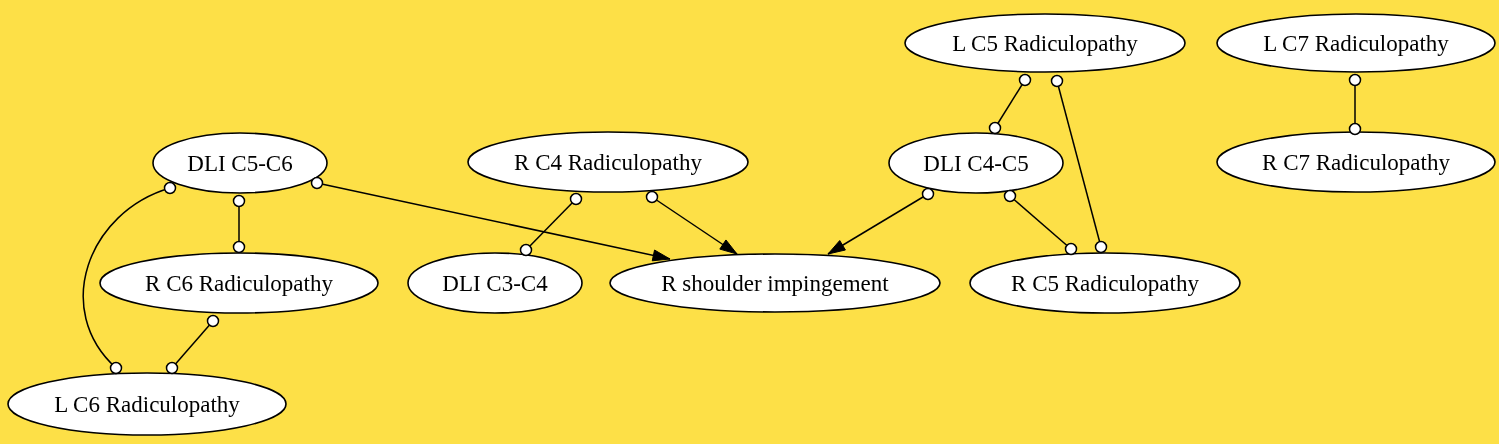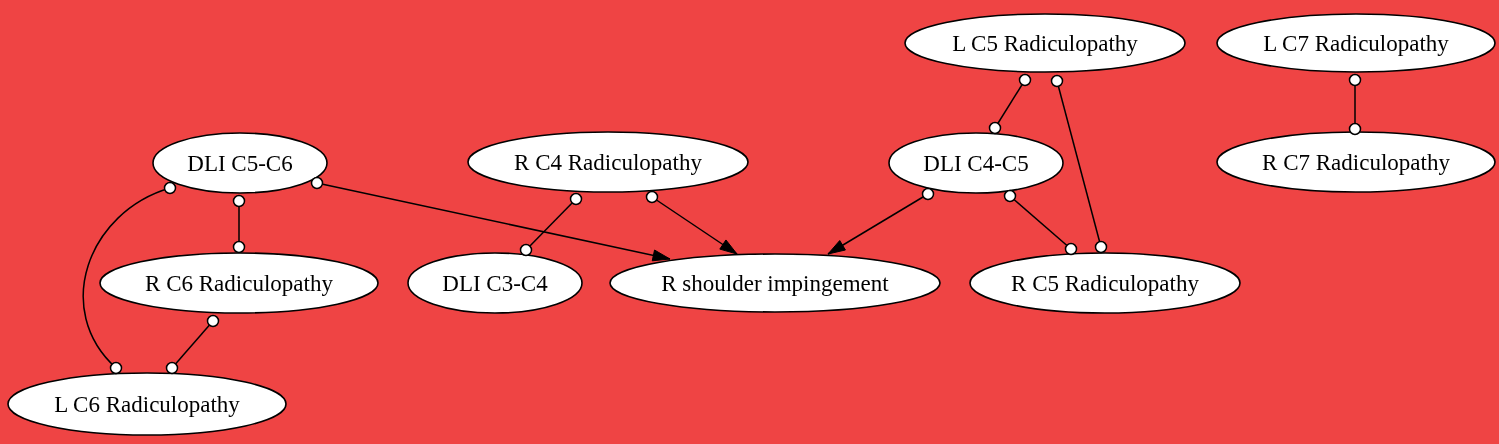--- a/index.html
+++ b/index.html
@@ -4,21 +4,21 @@
 <style>
   html, body {
     margin: 0;
     padding: 0;
     background: #ffffff;
   }
   .canvas {
     position: relative;
     width: 1499px;
     height: 444px;
-    background: #ef4444;
+    background: #fde047;
     overflow: hidden;
   }
   svg {
     display: block;
   }
   .edge-path {
     fill: none;
     stroke: #000000;
     stroke-width: 1.5;
   }

